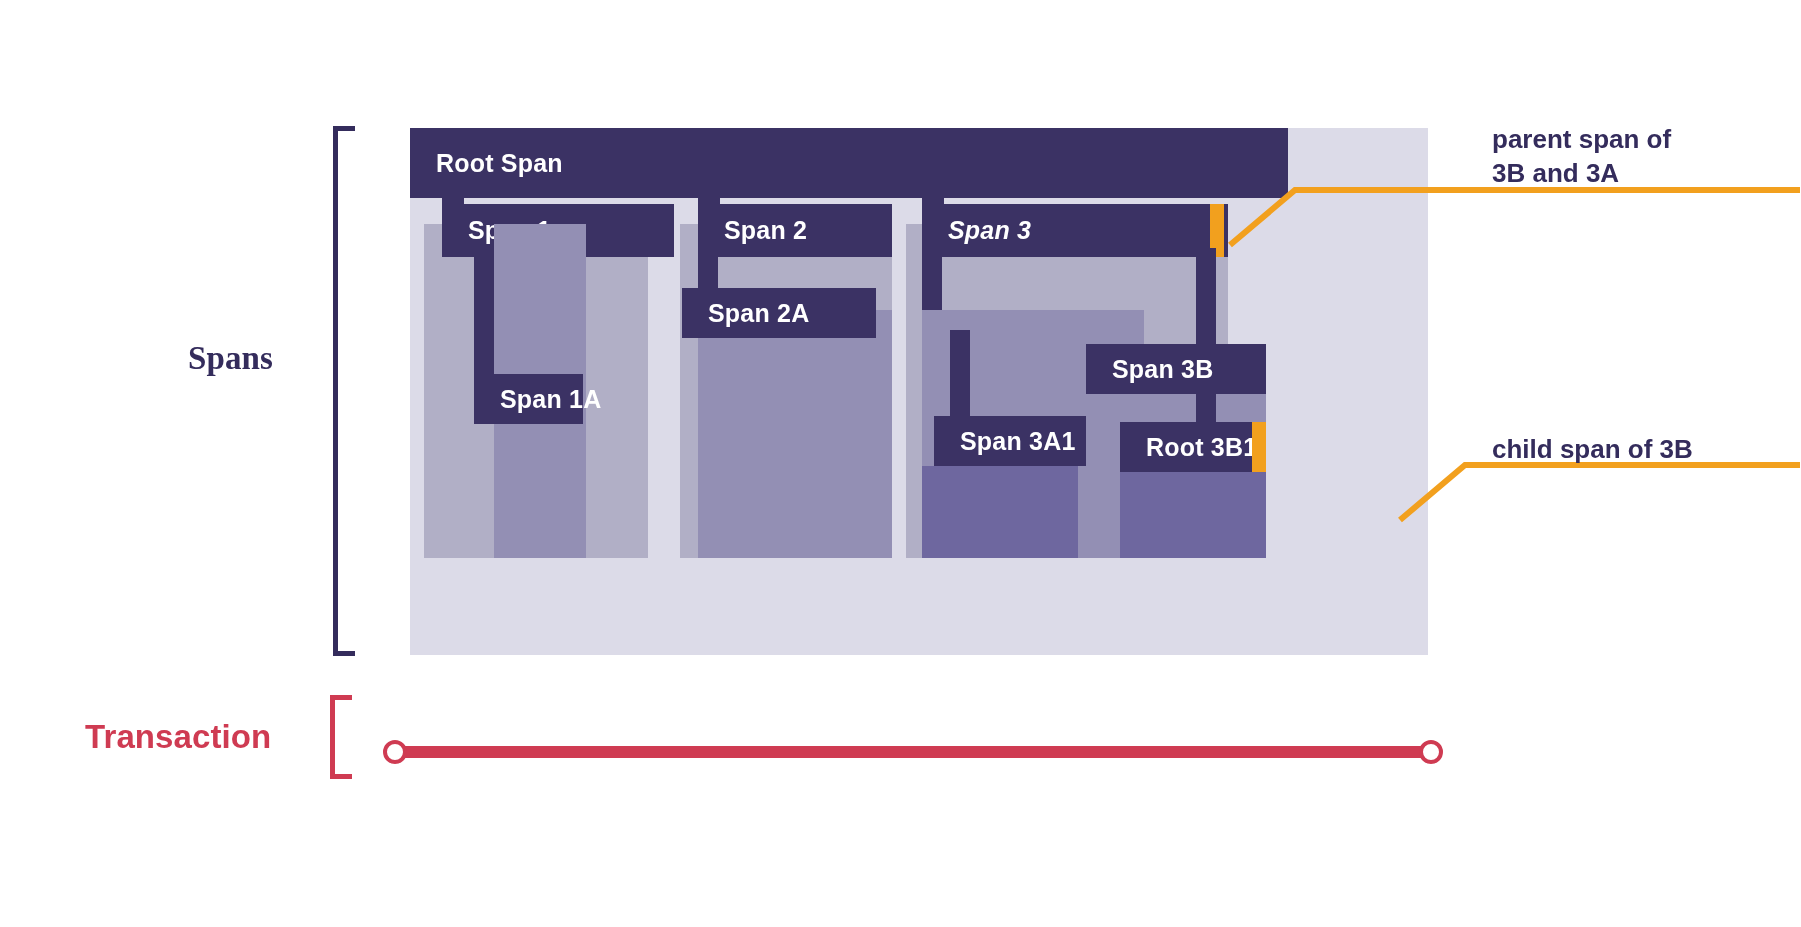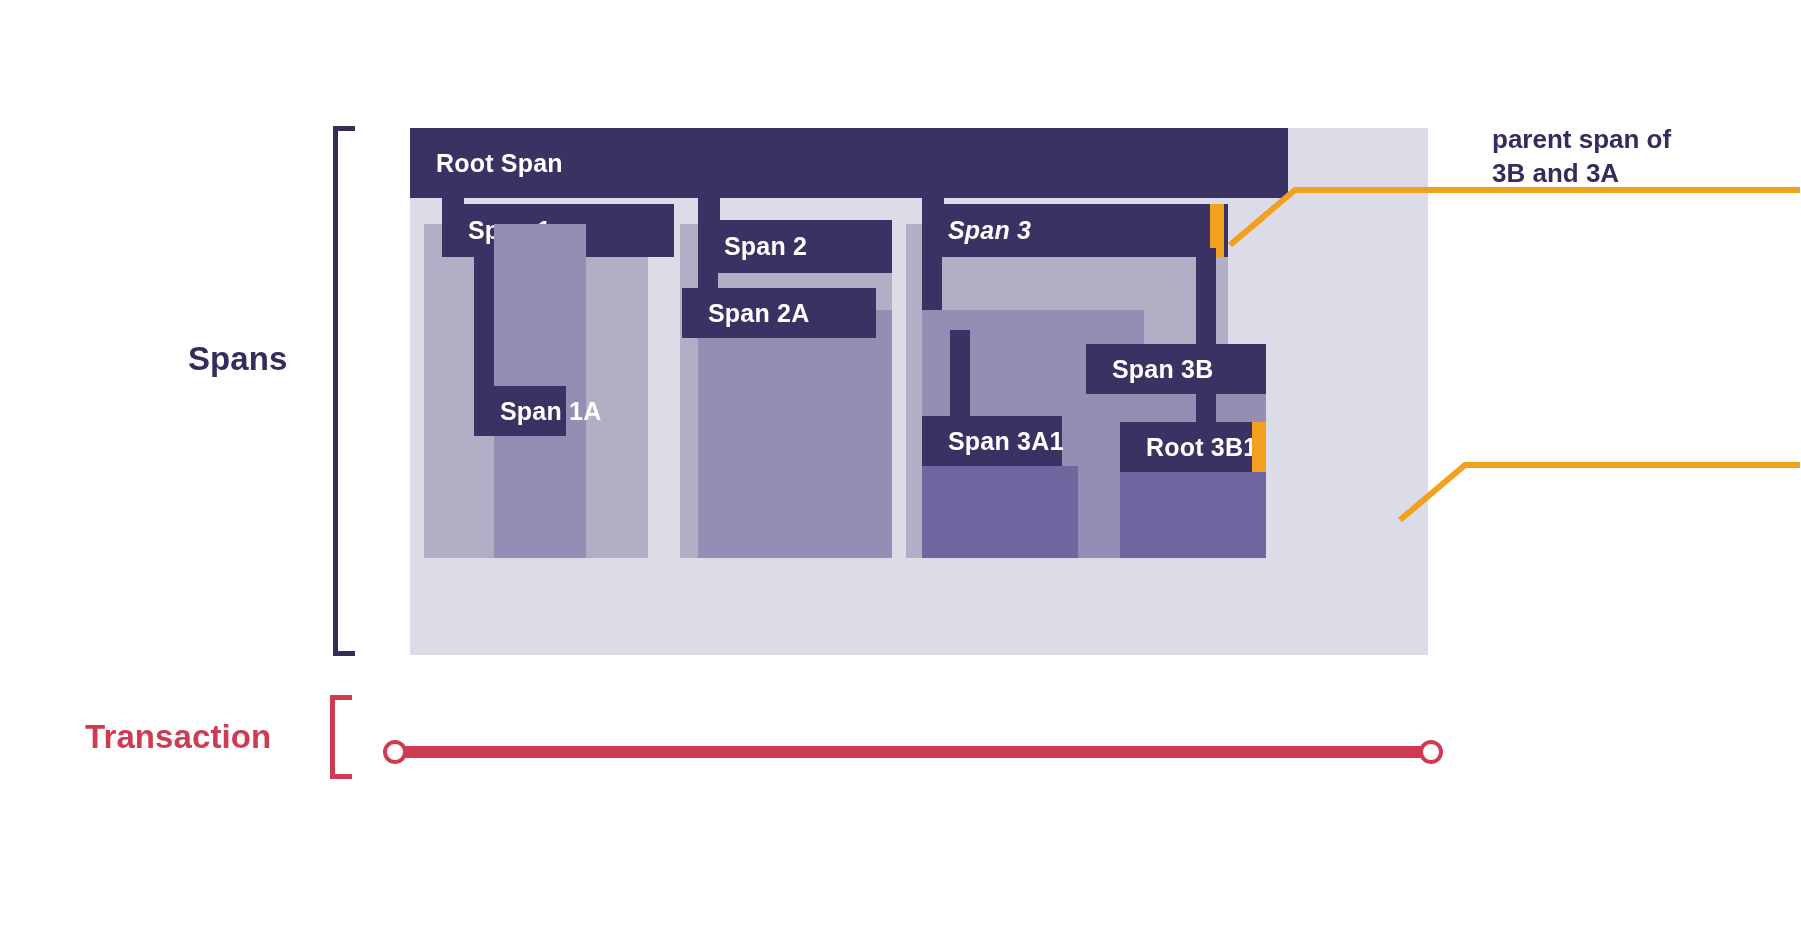--- a/index.html
+++ b/index.html
@@ -19,20 +19,21 @@
   .section-label{
     position:absolute;
     font-weight:bold;
     letter-spacing:.1px;
     white-space:nowrap;
   }
   #spans-label{
     left:188px;top:340px;
     font-size:33px;
     color:#342C5C;
+    font-family:Liberation Serif, serif;
   }
   #transaction-label{
     left:85px;top:718px;
     font-size:33px;
     color:#CF3B52;
   }
 
   
   .bracket{position:absolute;}
   .bracket .vert{position:absolute;left:0;top:0;width:5px;height:100%;}
@@ -117,27 +118,27 @@
 
     <div class="body l1" style="left:14px;top:96px;width:224px;height:334px;"></div>
 
     <div class="bar" style="left:32px;top:76px;width:232px;height:53px;">Span 1</div>
 
     <div class="connector" style="left:64px;top:120px;width:20px;height:148px;"></div>
 
     <div class="body l2" style="left:84px;top:96px;width:92px;height:334px;"></div>
     <div class="body l2" style="left:84px;top:289px;width:92px;height:141px;"></div>
 
-    <div class="bar" style="left:64px;top:246px;width:92px;height:50px;margin-top:12px;">Span 1A</div>
+    <div class="bar" style="left:64px;top:246px;width:109px;height:50px;">Span 1A</div>
 
     <div class="connector" style="left:288px;top:60px;width:22px;height:40px;"></div>
 
     <div class="body l1" style="left:270px;top:96px;width:212px;height:334px;"></div>
 
-    <div class="bar" style="left:288px;top:92px;width:194px;height:53px;">Span 2</div>
+    <div class="bar" style="left:288px;top:76px;width:194px;height:53px;">Span 2</div>
 
     <div class="connector" style="left:288px;top:120px;width:20px;height:66px;"></div>
 
     <div class="body l2" style="left:288px;top:182px;width:194px;height:248px;"></div>
 
     <div class="bar" style="left:272px;top:160px;width:194px;height:50px;">Span 2A</div>
 
     <div class="connector" style="left:512px;top:60px;width:22px;height:40px;"></div>
 
     <div class="body l1" style="left:496px;top:96px;width:322px;height:334px;"></div>
@@ -148,21 +149,21 @@
 
     <div class="connector" style="left:512px;top:120px;width:20px;height:66px;"></div>
 
     <div class="body l2" style="left:512px;top:182px;width:222px;height:248px;"></div>
 
 
     <div class="connector" style="left:540px;top:202px;width:20px;height:106px;"></div>
 
     <div class="body l3" style="left:512px;top:338px;width:156px;height:92px;"></div>
 
-    <div class="bar" style="left:512px;top:288px;width:140px;height:50px;">Span 3A1</div>
+    <div class="bar" style="left:524px;top:288px;width:156px;height:50px;">Span 3A1</div>
 
     <div class="connector" style="left:786px;top:120px;width:20px;height:100px;"></div>
 
     <div class="body l2" style="left:676px;top:216px;width:180px;height:214px;"></div>
 
     <div class="bar" style="left:676px;top:216px;width:180px;height:50px;text-align:right;">Span 3B</div>
 
     <div class="connector" style="left:786px;top:256px;width:20px;height:60px;"></div>
 
     <div class="body l3" style="left:710px;top:344px;width:146px;height:86px;"></div>
@@ -175,20 +176,21 @@
 
   <svg class="callout-line" style="left:1225px;top:180px;width:580px;height:70px;" width="580" height="70" viewBox="0 0 580 70">
     <polyline points="5,65 70,10 575,10" fill="none" stroke="#F2A01E" stroke-width="6" stroke-linejoin="miter" stroke-linecap="butt"></polyline>
   </svg>
   <div class="callout-text" style="left:1492px;top:122px;width:300px;">parent span of
 3B and 3A</div>
 
   <svg class="callout-line" style="left:1395px;top:455px;width:410px;height:70px;" width="410" height="70" viewBox="0 0 410 70">
     <polyline points="5,65 70,10 405,10" fill="none" stroke="#F2A01E" stroke-width="6" stroke-linejoin="miter" stroke-linecap="butt"></polyline>
   </svg>
+  <div class="callout-text" style="left:1492px;top:432px;width:300px;">child span of 3B</div>
 
   <div class="section-label" id="transaction-label">Transaction</div>
 
   <div class="bracket" id="transaction-bracket">
     <div class="vert"></div>
     <div class="top"></div>
     <div class="bot"></div>
   </div>
 
   <div id="transaction-track">

